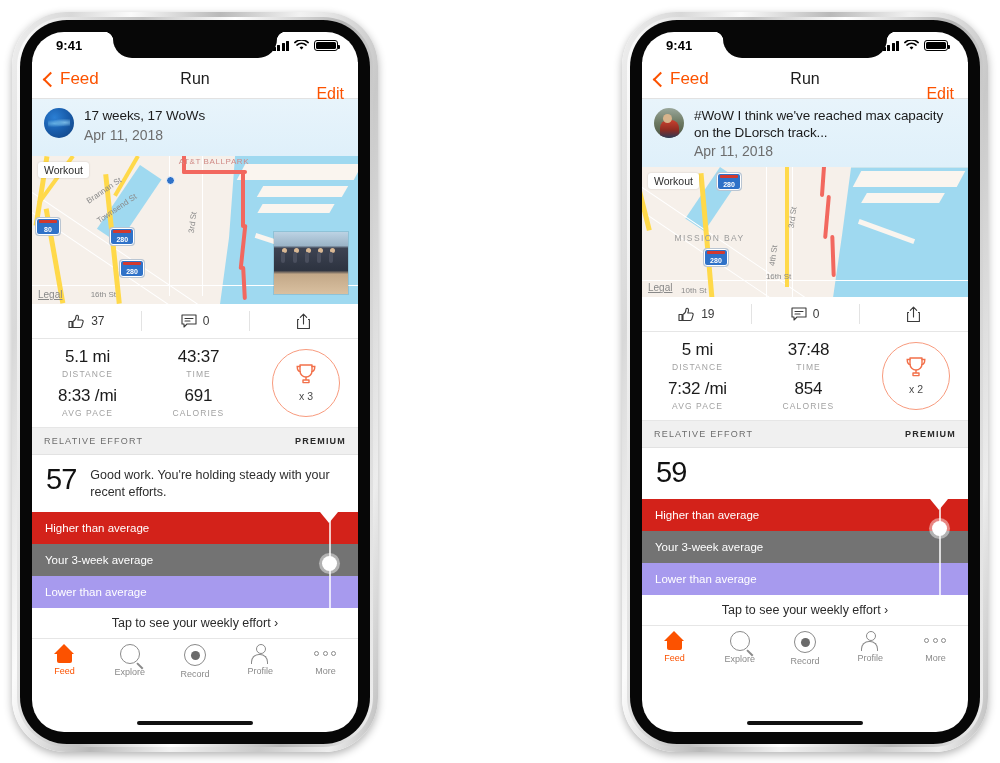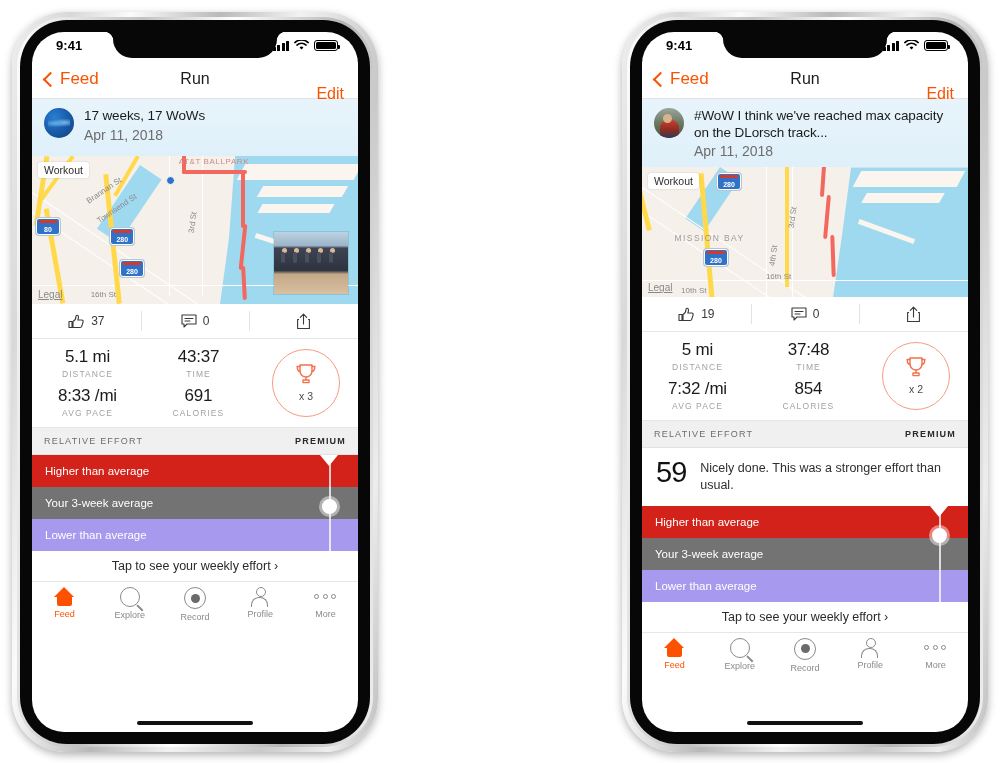--- a/index.html
+++ b/index.html
@@ -302,20 +302,24 @@
             </svg>
             <span class="tx">x 3</span>
           </div>
         </div>
       </div>
 
       <div class="re-head">
         <span class="l">RELATIVE EFFORT</span>
         <span class="r">PREMIUM</span>
       </div>
+      <div class="re-score">
+        <div class="re-num">57</div>
+        <div class="re-msg">Good work. You're holding steady with your recent efforts.</div>
+      </div>
       <div class="bars">
         <div class="bar hi">Higher than average</div>
         <div class="bar avg">Your 3-week average</div>
         <div class="bar lo">Lower than average</div>
         <div class="needle" style="left:91%;height:102px;"></div>
         <div class="dot" style="left:91%;margin-left:-6.5px;top:44px;"></div>
       </div>
       <div class="tap-row">Tap to see your weekly effort ›</div>
 
       <div class="tabbar">
@@ -479,21 +483,20 @@
           </div>
         </div>
       </div>
 
       <div class="re-head">
         <span class="l">RELATIVE EFFORT</span>
         <span class="r">PREMIUM</span>
       </div>
       <div class="re-score">
         <div class="re-num">59</div>
-        <div class="re-msg">Nicely done. This was a stronger effort than usual.</div>
       </div>
       <div class="bars">
         <div class="bar hi">Higher than average</div>
         <div class="bar avg">Your 3-week average</div>
         <div class="bar lo">Lower than average</div>
         <div class="needle" style="left:91%;height:102px;"></div>
         <div class="dot" style="left:91%;margin-left:-6.5px;top:22px;"></div>
       </div>
       <div class="tap-row">Tap to see your weekly effort ›</div>
 

